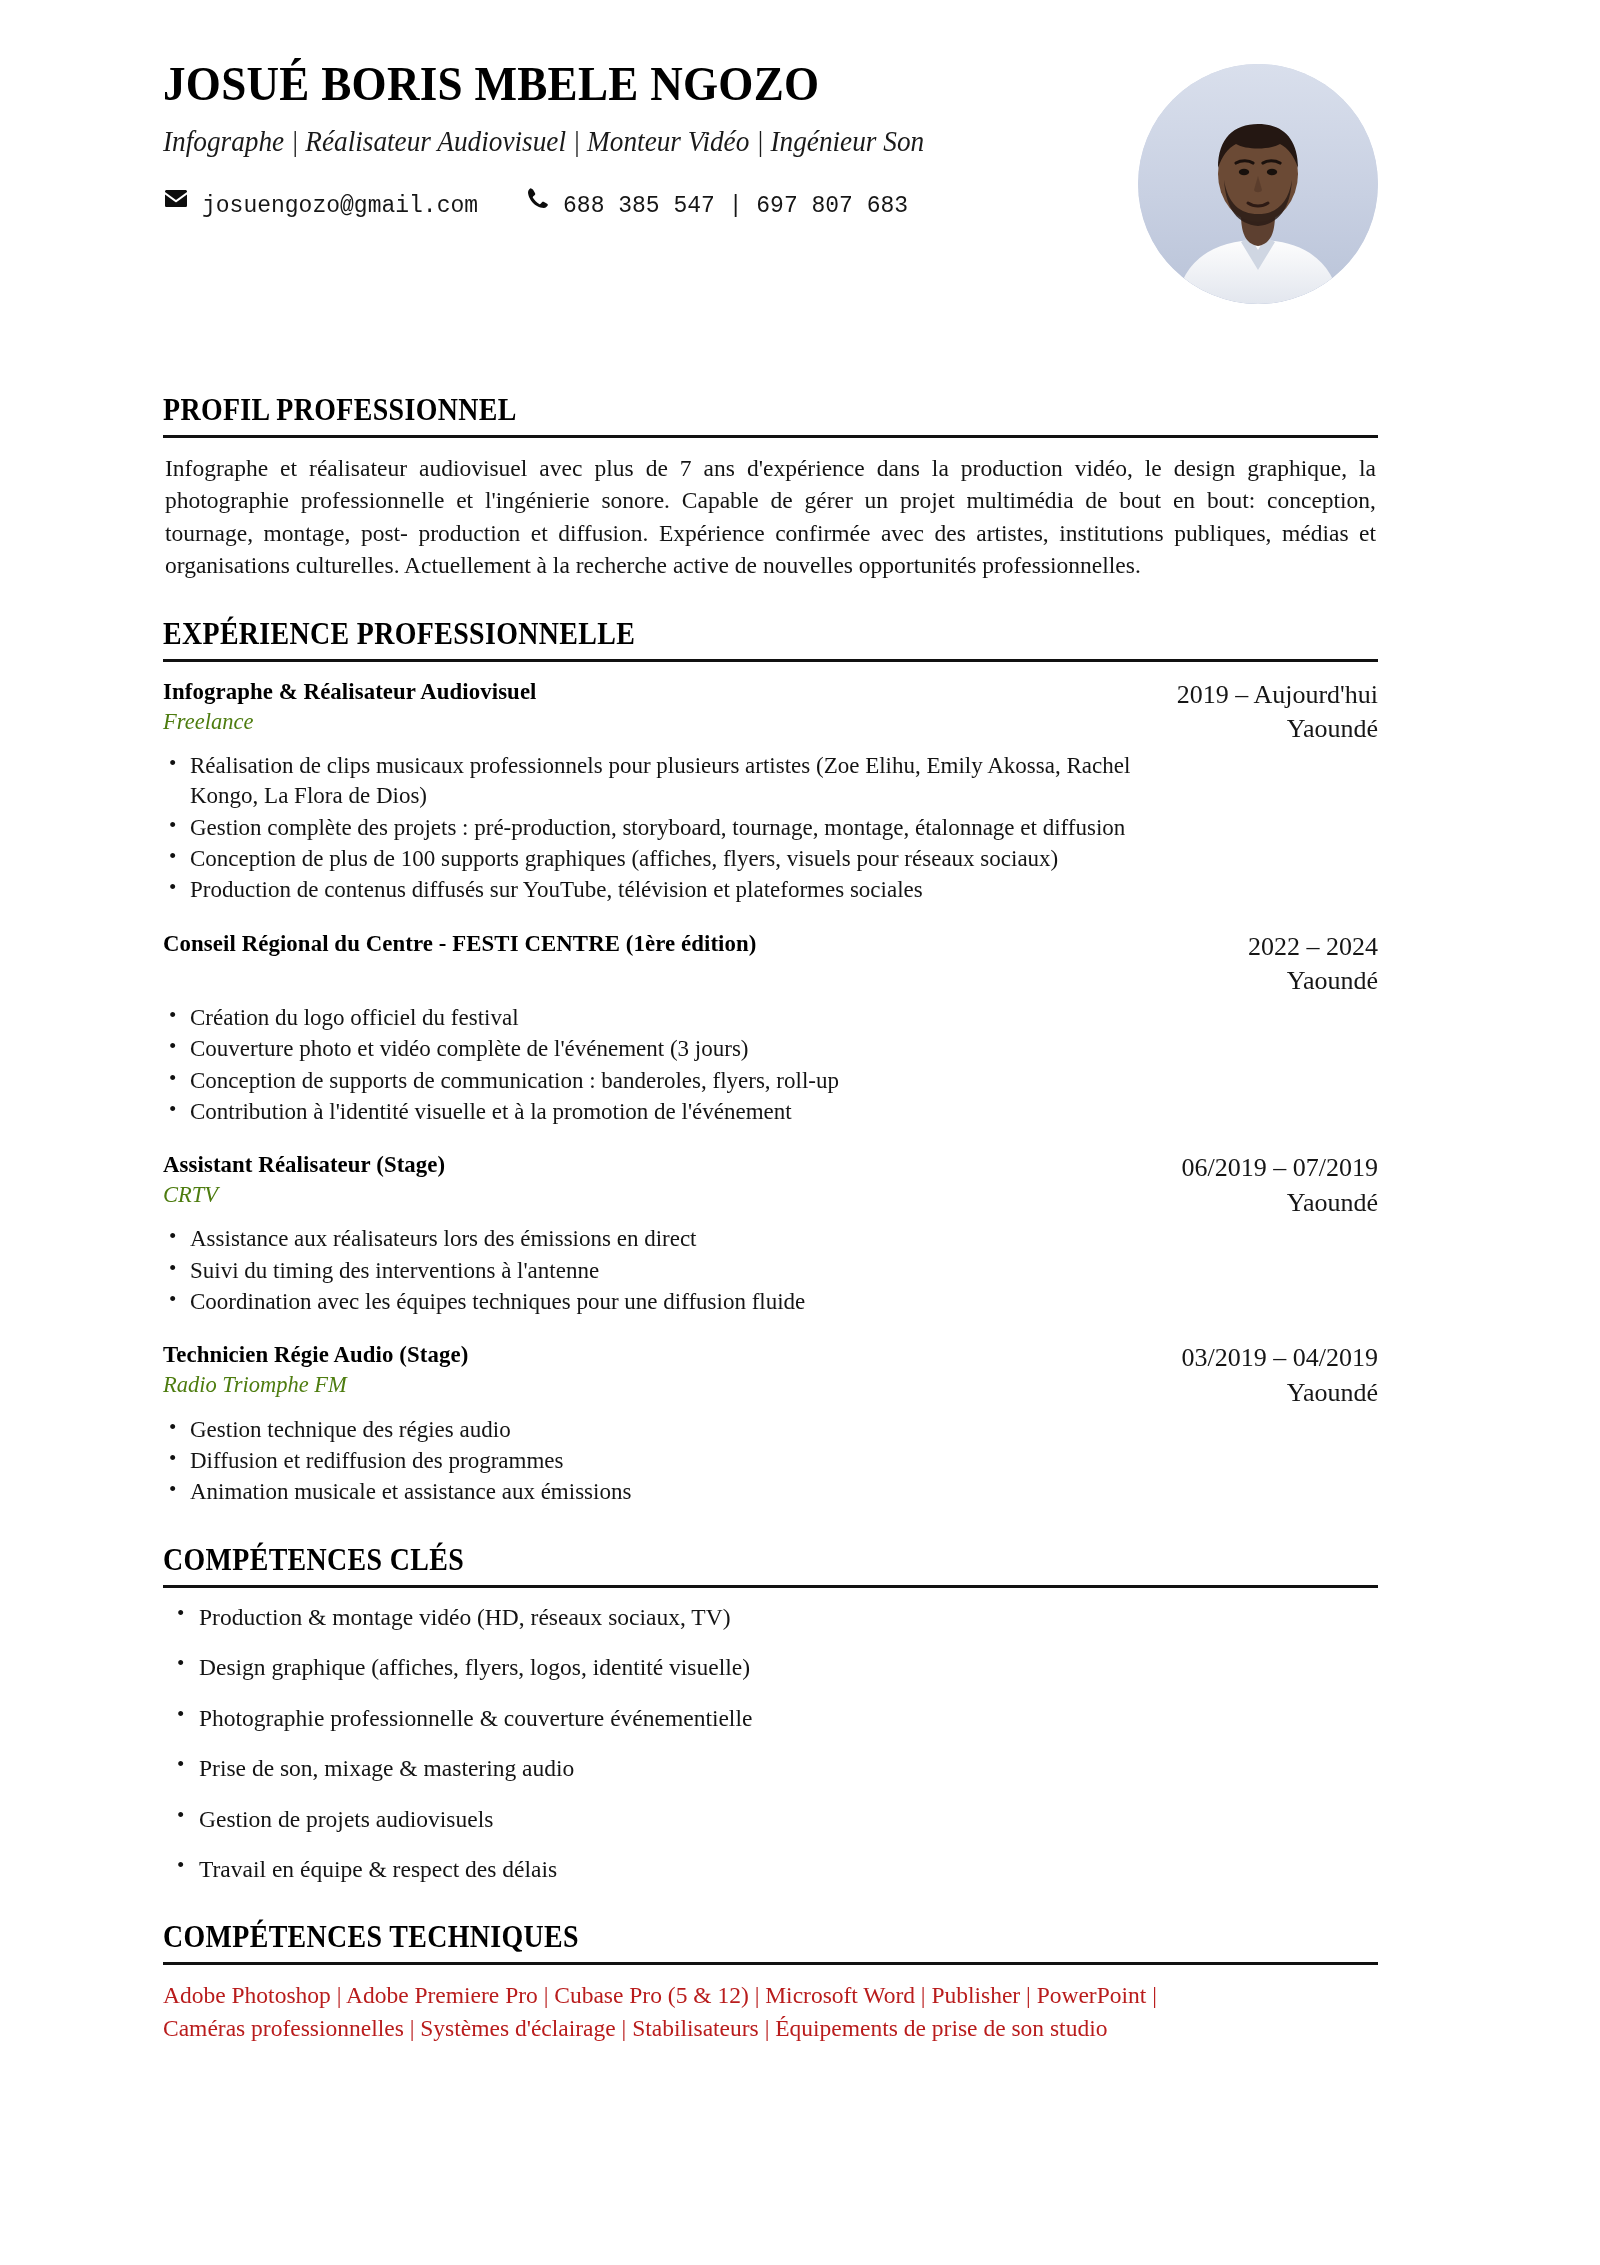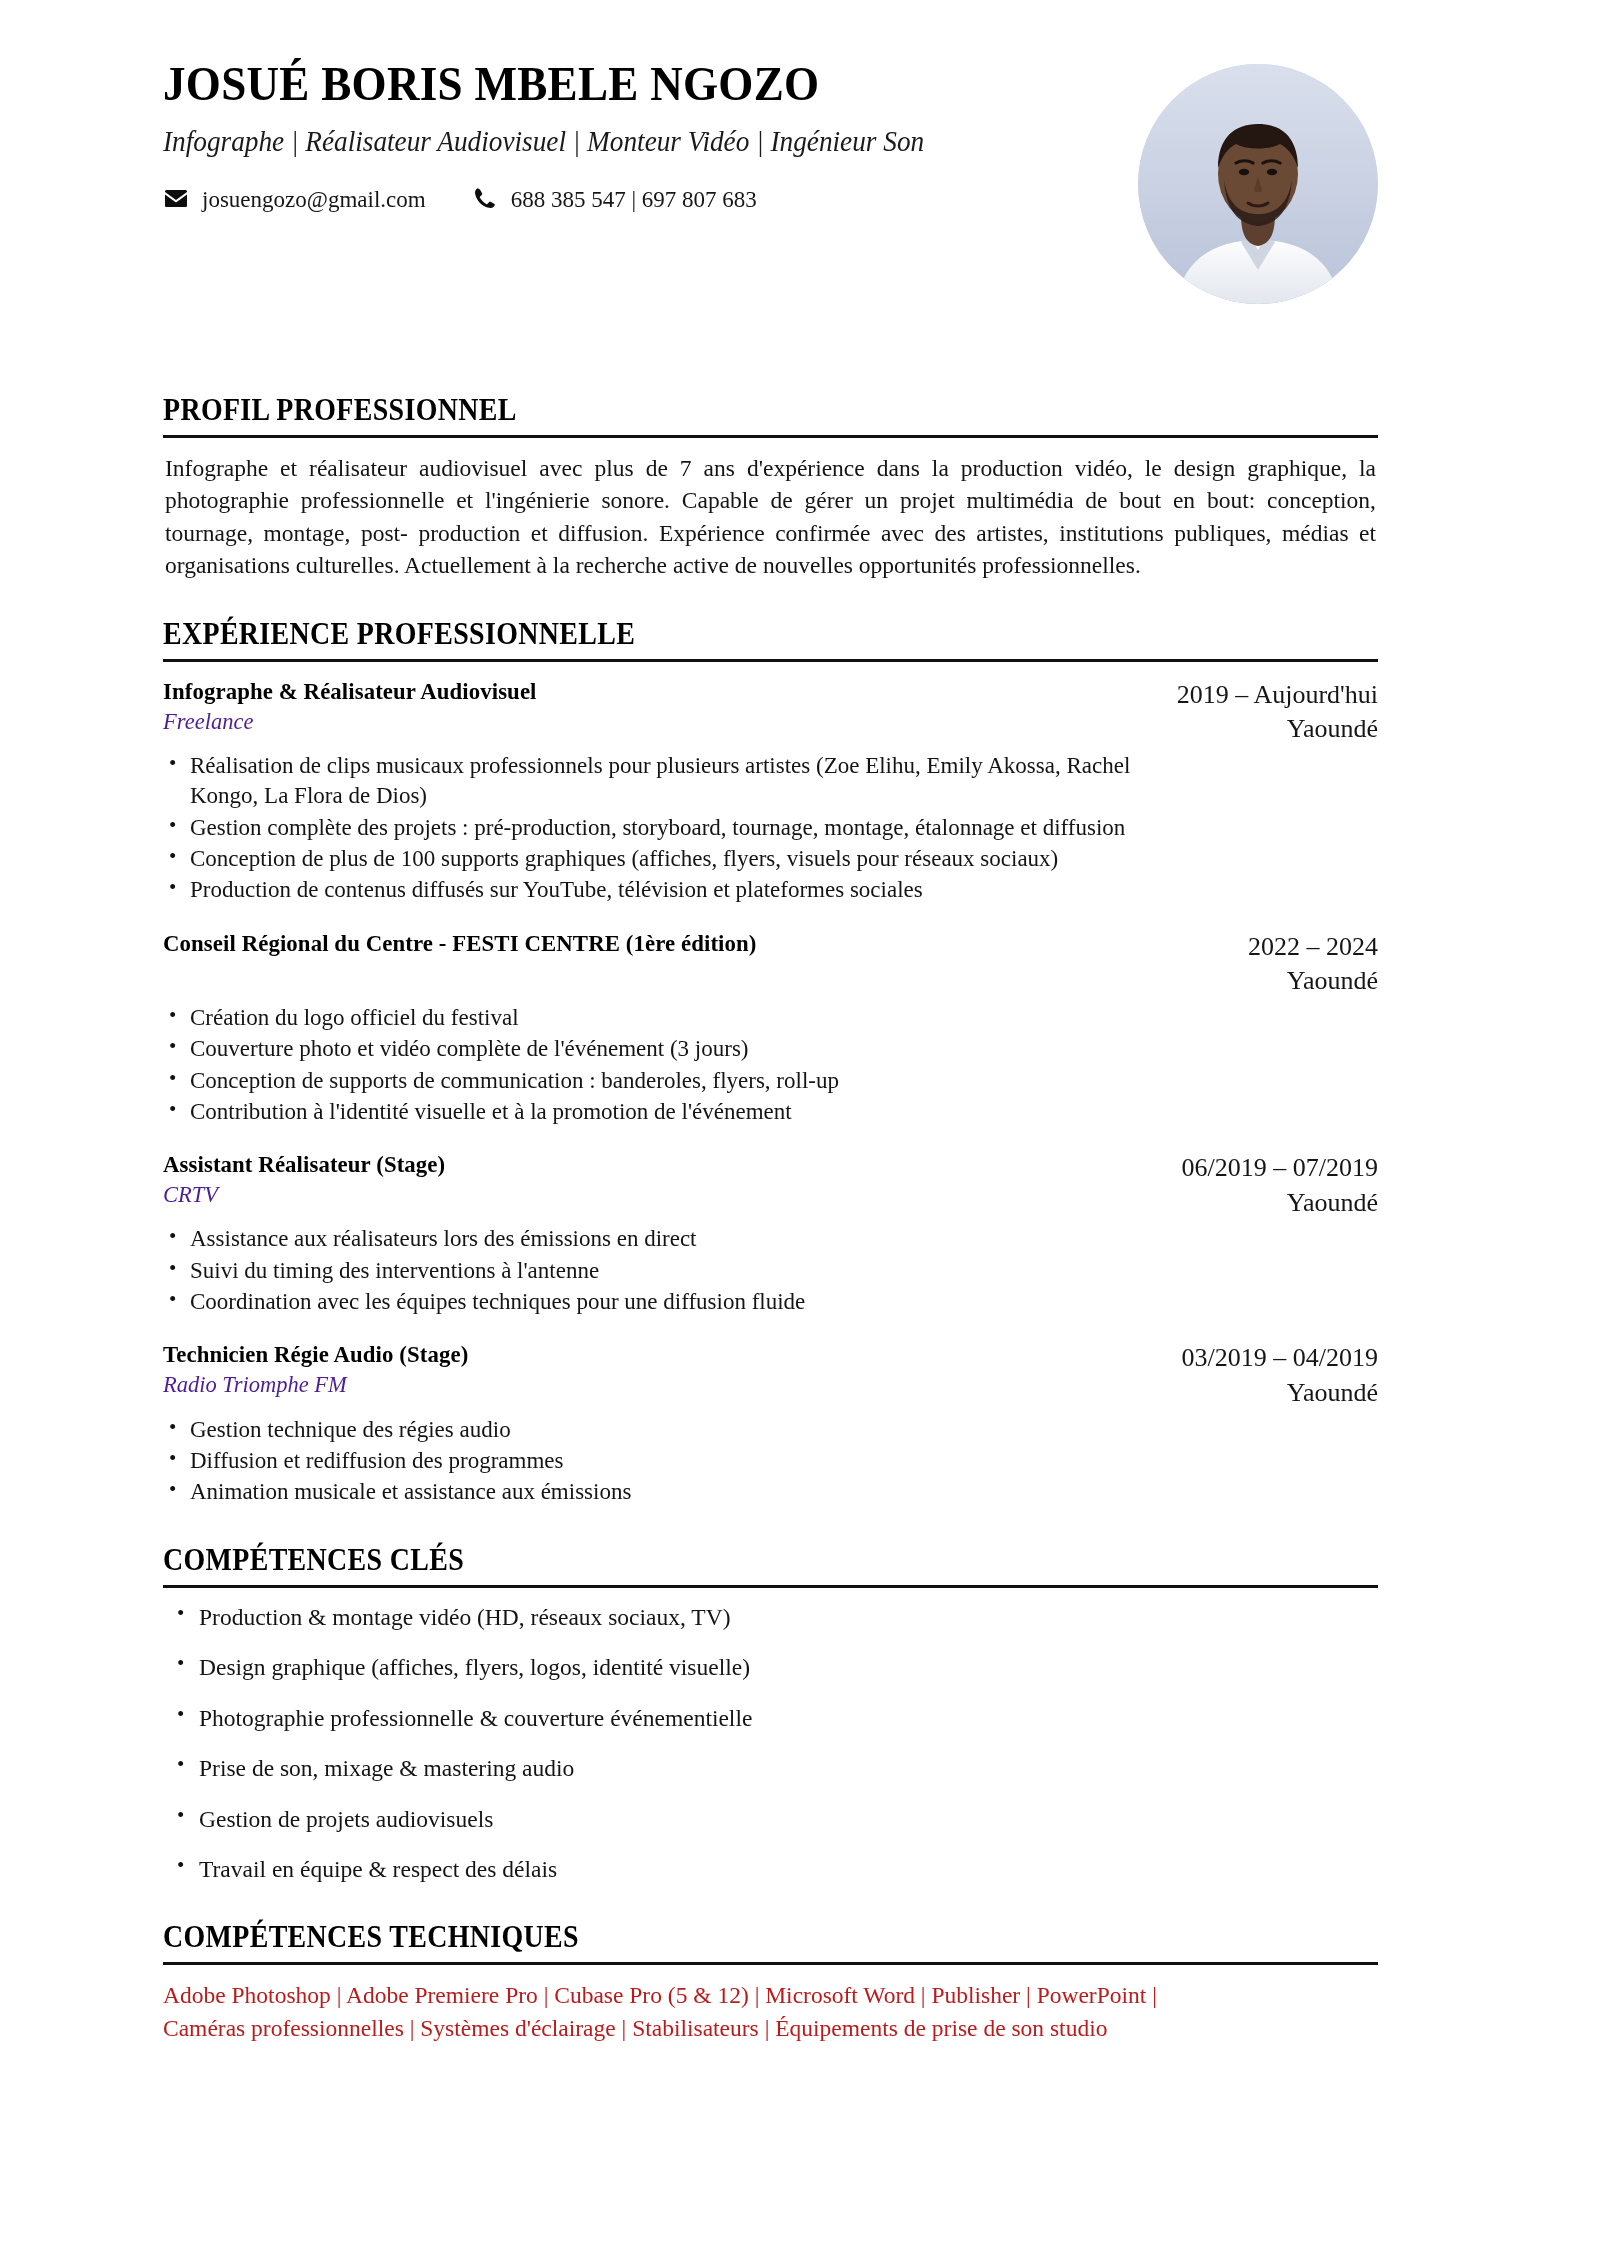--- a/index.html
+++ b/index.html
@@ -69,21 +69,21 @@
   .contact-item .ico {
     display: inline-flex;
     align-items: center;
     justify-content: center;
     width: 26px;
     height: 24px;
     margin-right: 13px;
     flex: none;
   }
   .contact-item .ico svg { display: block; }
-  .contact-text { line-height: 1; position: relative; top: 1px; }
+  .contact-text { line-height: 1; position: relative; top: 8px; font-family: Liberation Mono, monospace; }
 
   .avatar {
     position: absolute;
     right: 0;
     top: 6px;
     width: 240px;
     height: 240px;
     border-radius: 50%;
     overflow: hidden;
     background: #cfd6e6;
@@ -142,21 +142,21 @@
     letter-spacing: 0.1px;
     transform: scaleX(0.95);
     transform-origin: left center;
     color: #000000;
     line-height: 1.25;
     white-space: nowrap;
   }
   .job-company {
     font-style: italic;
     font-size: 22.5px;
-    color: #4c1d95;
+    color: #4d7c0f;
     line-height: 1.3;
     margin-top: 1px;
   }
   ul.bullets {
     list-style: none;
     margin: 4px 0 0 0;
     padding: 0;
   }
   ul.bullets li {
     position: relative;

